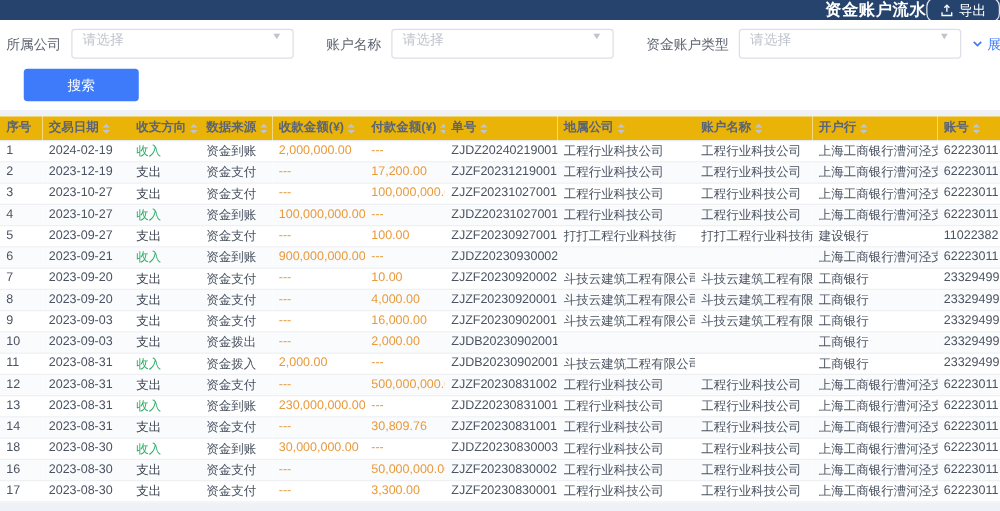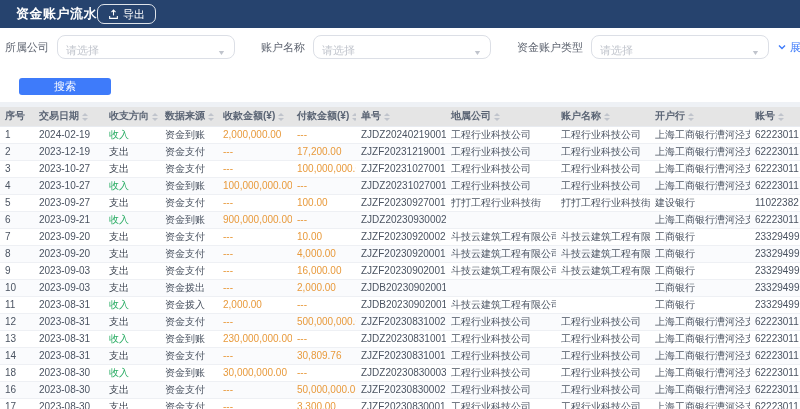--- a/index.html
+++ b/index.html
@@ -5,63 +5,63 @@
   * { box-sizing: border-box; margin: 0; padding: 0; }
   html,body { width: 800px; height: 409px; overflow: hidden; }
   body {
     font-family: "Liberation Sans", "DejaVu Sans", sans-serif;
     background: #eef1f5;
     font-size: 11px;
     color: #333;
   }
   
   .topbar {
-    height: 28px;
+    height: 16px;
     background: var(--topbar, #26436e);
-    display: flex; align-items: center; justify-content: flex-start;
-    padding: 0 16px;
+    display: flex; align-items: center; justify-content: flex-end;
+    padding: 0 0;
   }
   .topbar .title { color: #fff; font-size: 13px; font-weight: bold; letter-spacing: .5px; }
   .export-btn {
     display: inline-flex; align-items: center; gap: 4px;
     background: transparent; color: #fff;
     border: 1px solid rgba(255,255,255,.85);
     border-radius: 7px; padding: 2px 10px; font-size: 11px; cursor: pointer;
     height: 20px;
   }
   
   .filter-card { background: #fff; padding: 7px 12px 7px 5px; }
   .filter-row { display: flex; align-items: center; }
   .filter-group { display: flex; align-items: center; margin-right: 26px; }
   .filter-label { color: #5e6470; margin-right: 8px; white-space: nowrap; }
   .select {
     width: 178px; height: 24px;
-    border: 1px solid #dcdfe6; border-radius: 8px;
-    display: flex; align-items: flex-end; justify-content: space-between;
+    border: 1px solid #dcdfe6; border-radius: 3px;
+    display: flex; align-items: flex-start; justify-content: space-between;
     padding: 0 8px; background: #fff; cursor: pointer;
   }
   .select .ph { color: #c0c4cc; }
   .select .chev { color: #c0c4cc; font-size: 9px; transform: scaleY(.8); }
   .expand-link {
     margin-left: auto; color: var(--primary, #3e7bfa);
     display: inline-flex; align-items: center; gap: 3px;
     cursor: pointer; white-space: nowrap;
   }
   .btn-row { margin-top: 8px; padding-left: 14px; display: flex; align-items: center; }
   .btn {
-    height: 17px; border-radius: 3px; border: none; cursor: pointer;
-    font-size: 11px; padding: 0 8px; min-width: 92px; margin-top: 11px;
+    height: 26px; border-radius: 3px; border: none; cursor: pointer;
+    font-size: 11px; padding: 0 8px; min-width: 92px;
   }
   .btn-primary { background: var(--primary, #3e7bfa); color: #fff; }
   .btn-plain { background: #e8f1ff; color: var(--primary, #3e7bfa); margin-left: 12px; }
   
   .table-wrap { margin-top: 5px; background: #fff; overflow: hidden; }
   table { border-collapse: collapse; table-layout: fixed; width: 810px; }
   th {
-    background: #e5e5e5; color: #5a6474; font-weight: bold;
+    background: #eab308; color: #5a6474; font-weight: bold;
     font-size: 10px; height: 19px; text-align: left;
     padding: 0 5px; white-space: nowrap; overflow: hidden;
     border-bottom: 1px solid #e8ebf0;
   }
   td {
     font-size: 10px; color: #4a5361; height: 17px;
     padding: 0 5px; white-space: nowrap; overflow: hidden;
     border-bottom: 1px solid #eef0f4;
   }
   tbody tr:nth-child(even) { background: #fafbfd; }

